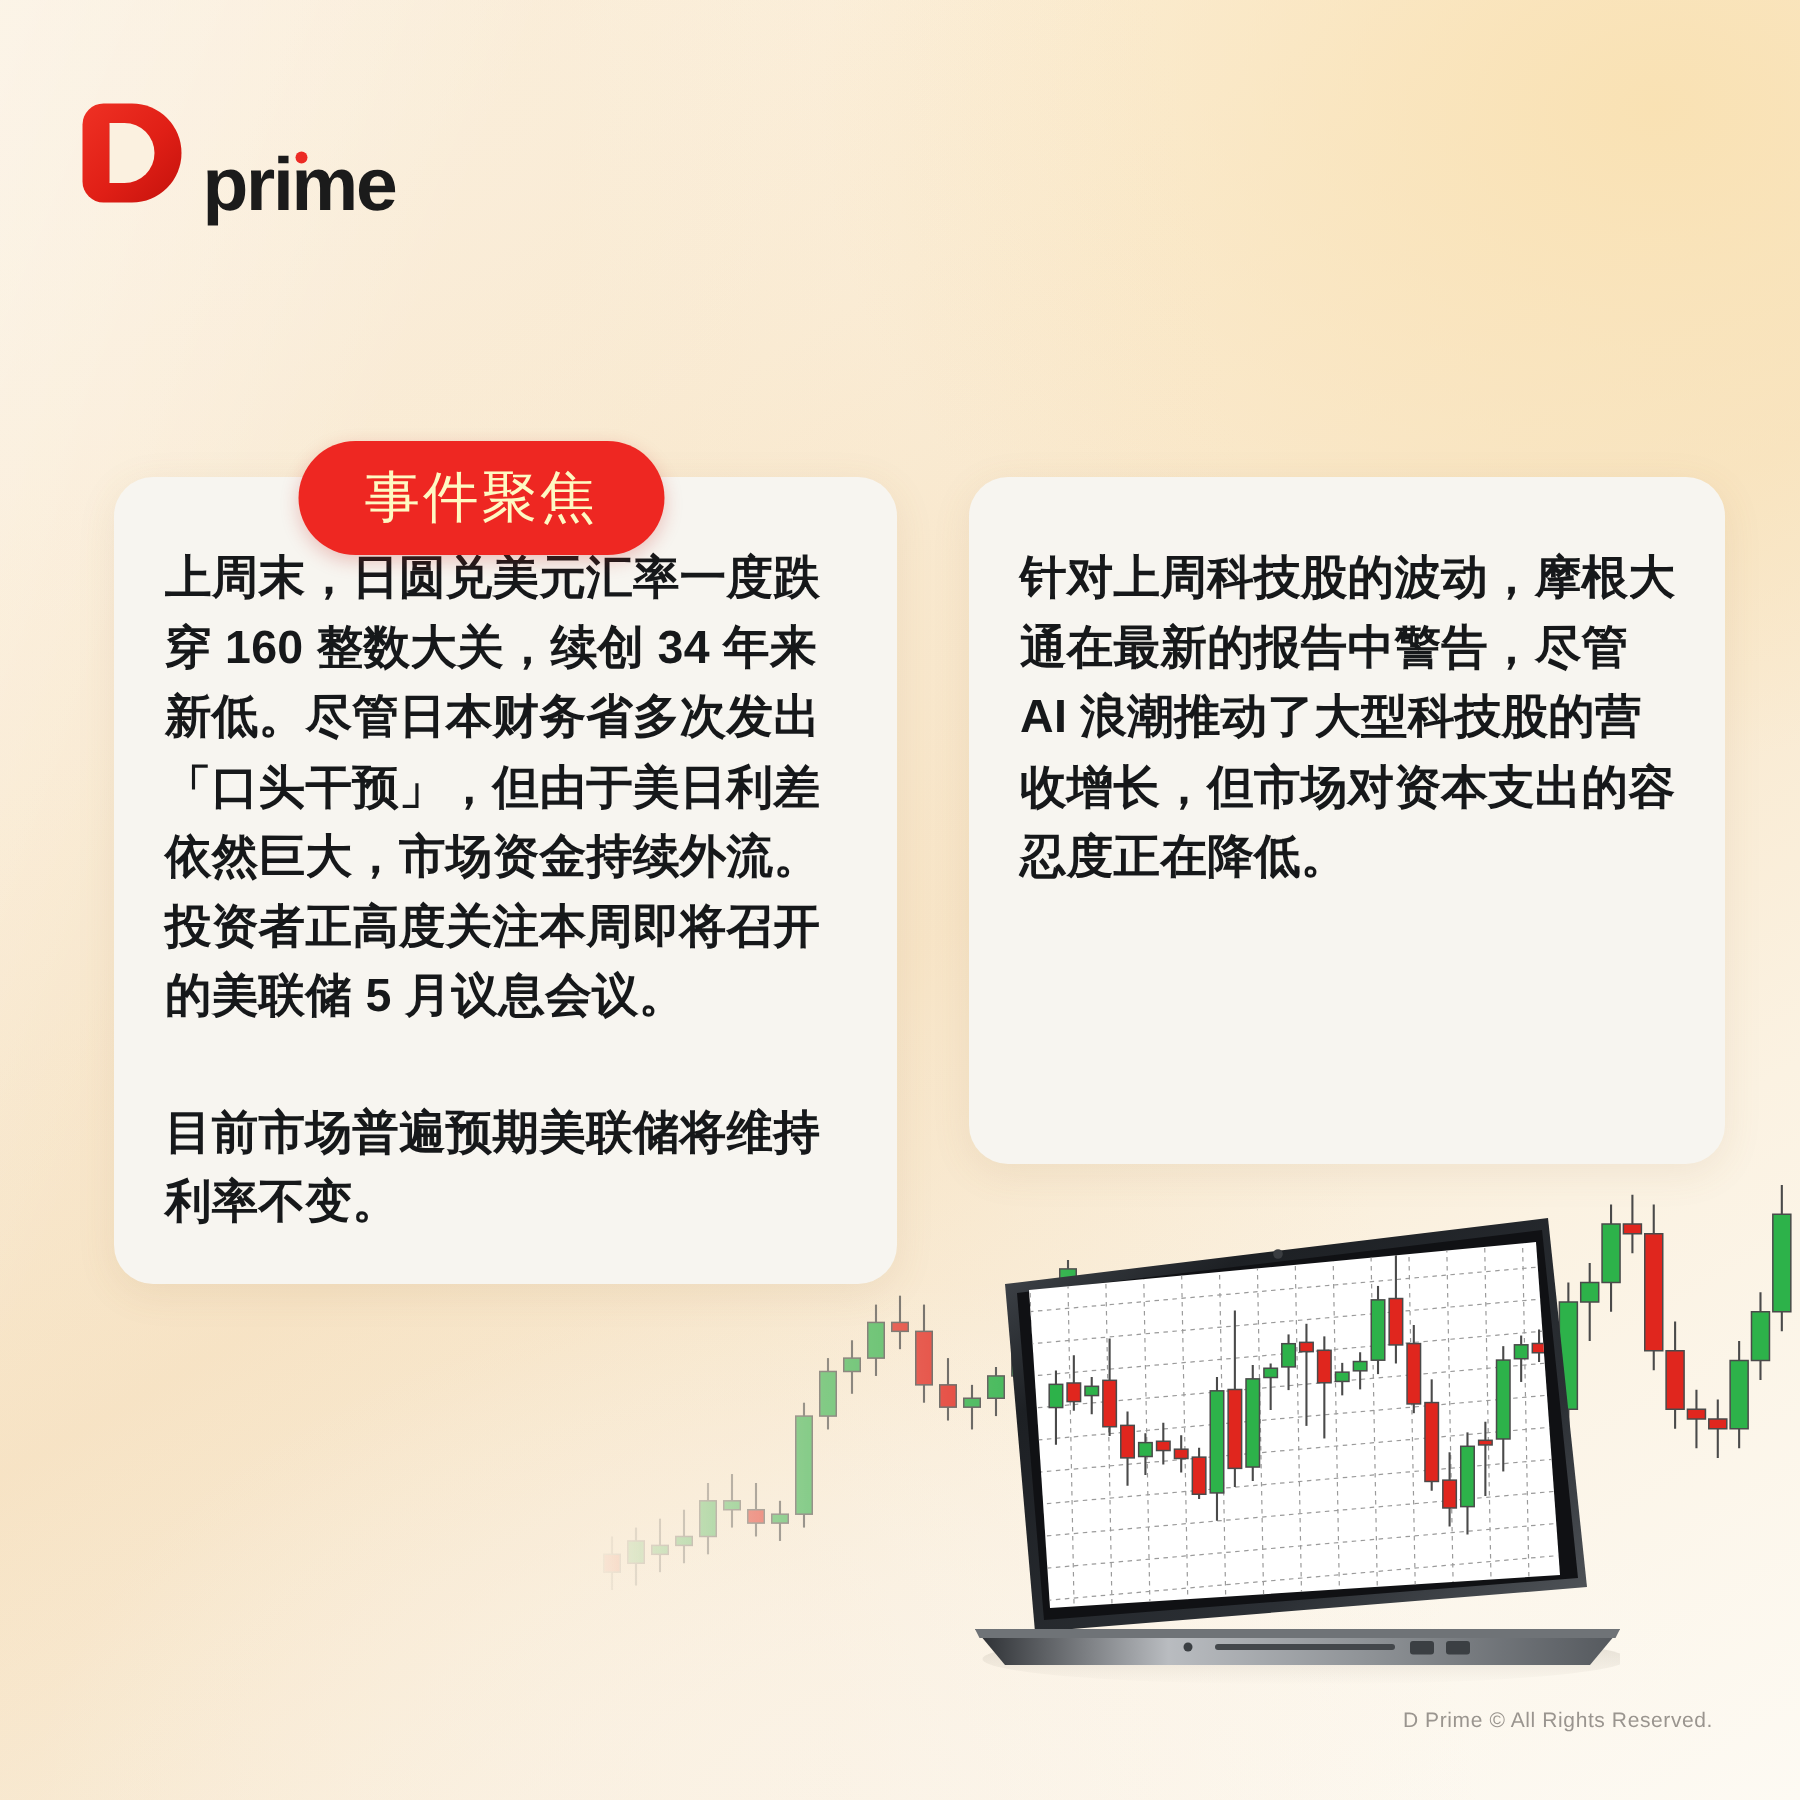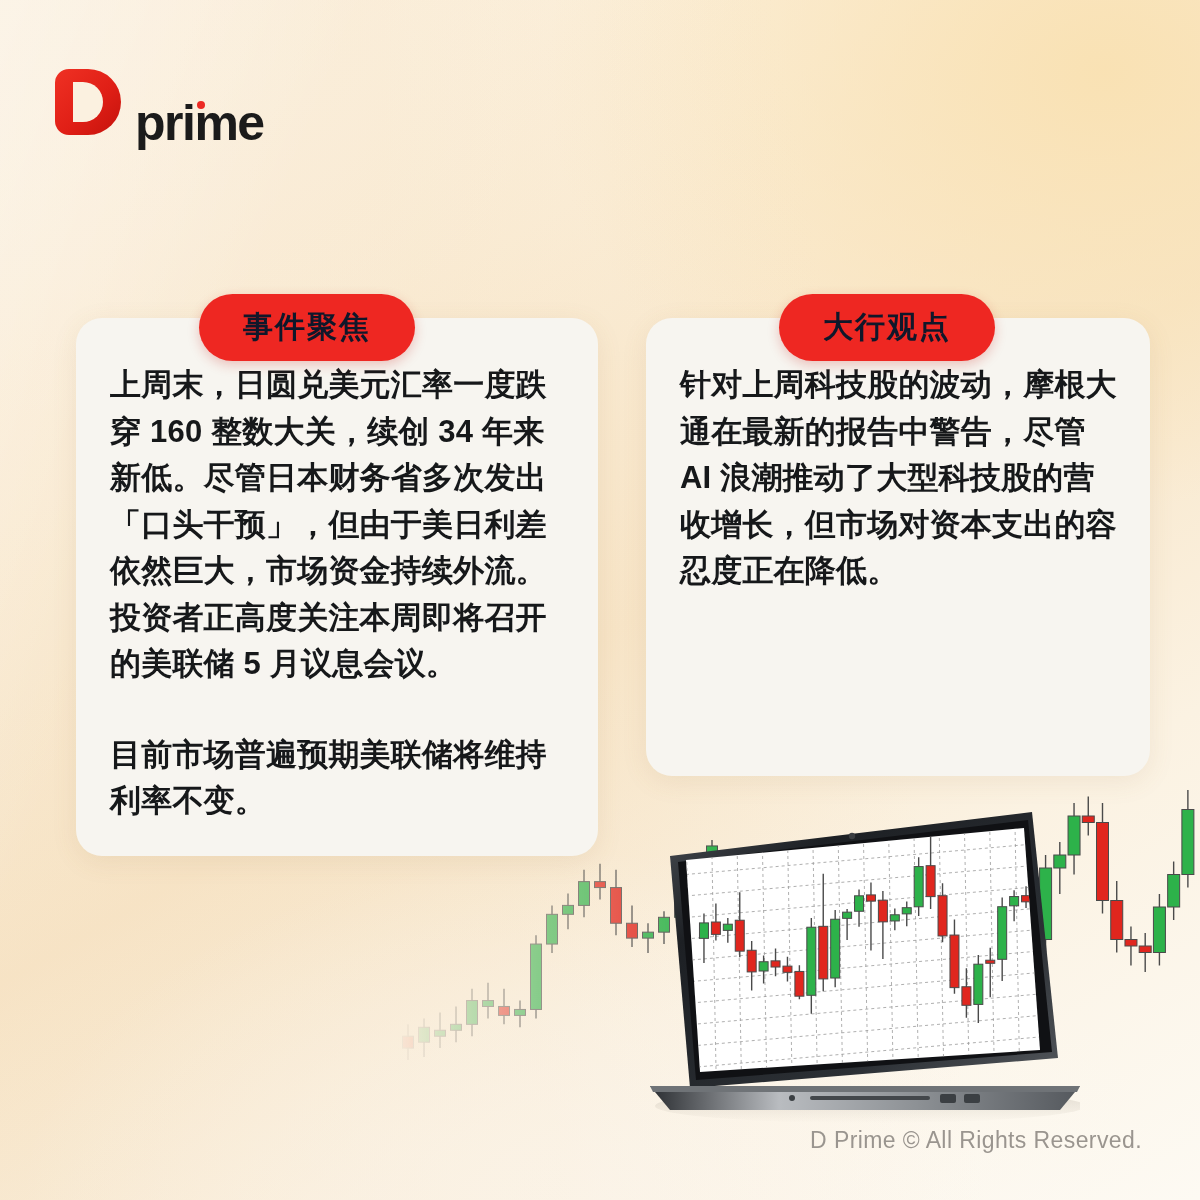--- a/index.html
+++ b/index.html
@@ -80,39 +80,39 @@
     letter-spacing:0.2px;
   }
   .card-body p { margin:0; }
   .card-body p + p { margin-top:4px; }
   .para-gap { height:44px; }
 
   
   .badge {
     position:absolute;
     background:#ee2722;
-    color:#0f172a;
-    font-size:30px; font-weight:700; letter-spacing:2px;
+    color:#fef9c3;
+    font-size:37px; font-weight:400; letter-spacing:2px;
     border-radius:40px;
     padding:13px 44px;
     box-shadow:0 4px 12px rgba(200,40,30,0.25);
     white-space:nowrap;
   }
   #badge-left  { left:199px; top:294px; }
   #badge-right { left:779px; top:294px; }
 
   
   #illustration { position:absolute; left:0; top:760px; width:1200px; height:400px; }
   #bg-chart { position:absolute; left:390px; top:0; width:810px; height:340px; }
   #laptop-wrap { position:absolute; left:640px; top:40px; width:440px; height:330px; }
 
   
   #footer {
     position:absolute; right:58px; bottom:46px;
-    font-size:23px; color:#9a958f; letter-spacing:0.4px; font-weight:400;
+    font-size:14px; color:#9a958f; letter-spacing:0.4px; font-weight:400;
   }
 </style>
 </head>
 <body>
 
 <div id="poster">
 
   <div id="logo">
     <span class="logo-mark">
       <span class="d-outer"></span>
@@ -133,21 +133,20 @@
       <p>目前市场普遍预期美联储将维持利率不变。</p>
     </div>
   </div>
   <div class="badge" id="badge-left">事件聚焦</div>
 
   <div class="card" id="card-right">
     <div class="card-body">
       <p>针对上周科技股的波动，摩根大通在最新的报告中警告，尽管 AI 浪潮推动了大型科技股的营收增长，但市场对资本支出的容忍度正在降低。</p>
     </div>
   </div>
-  <div class="badge" id="badge-right">大行观点</div>
 
   <div id="illustration">
 
     <svg id="bg-chart" viewBox="0 0 810 340">
       <defs>
         <linearGradient id="fadeL" x1="0" y1="0" x2="1" y2="0">
           <stop offset="0%" stop-color="#fff" stop-opacity="0"></stop>
           <stop offset="18%" stop-color="#fff" stop-opacity="0.55"></stop>
           <stop offset="42%" stop-color="#fff" stop-opacity="1"></stop>
           <stop offset="100%" stop-color="#fff" stop-opacity="1"></stop>

